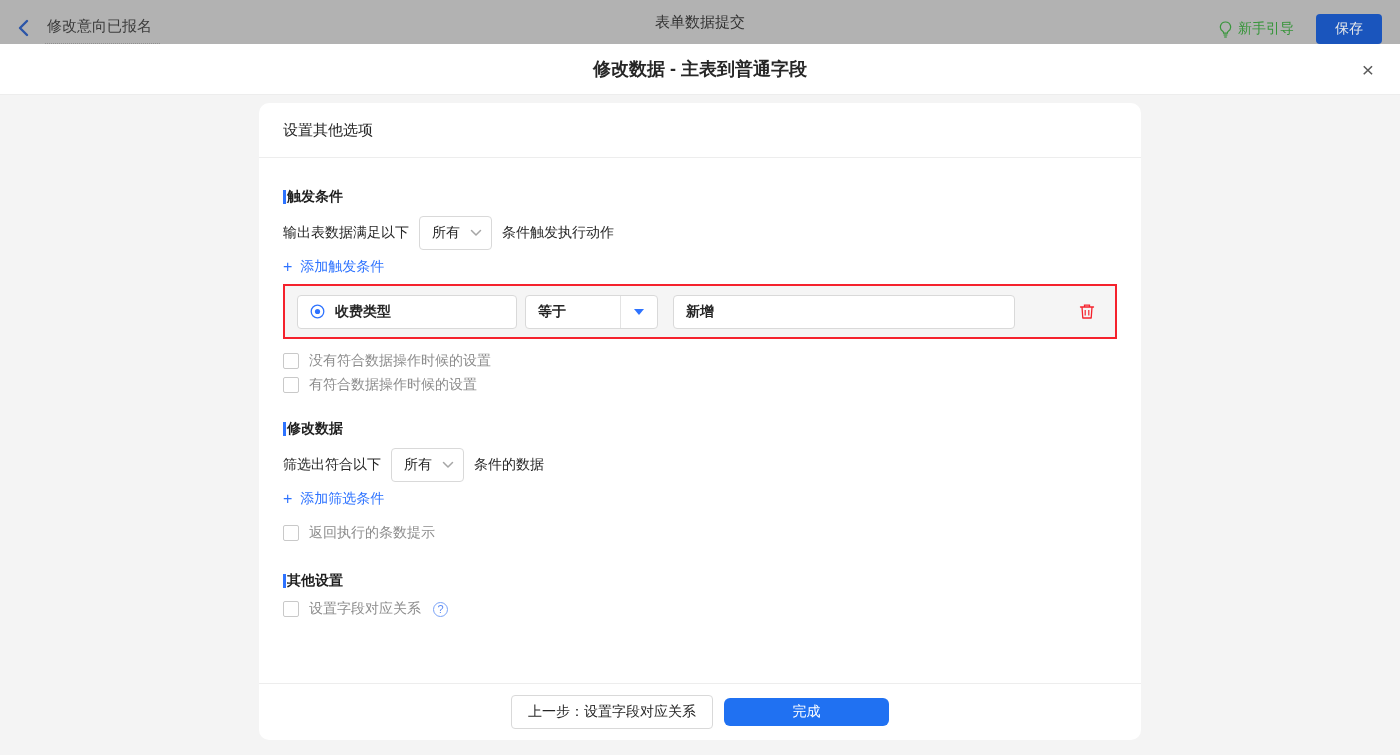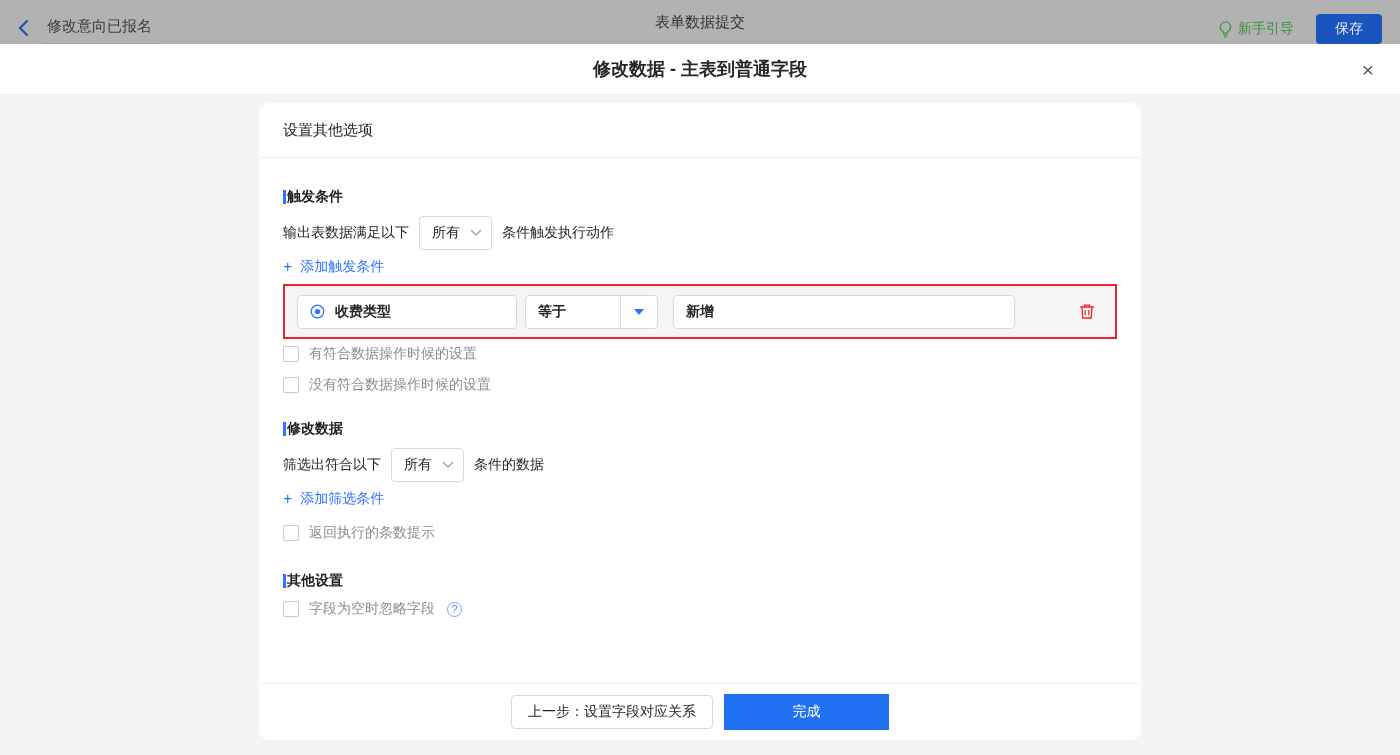--- a/index.html
+++ b/index.html
@@ -75,21 +75,21 @@
   .mt-other { margin-top:30px; }
 
   .help-icon { width:15px; height:15px; border-radius:50%; border:1px solid #7aa3f7;
     color:#5b8af5; font-size:11px; display:inline-flex; align-items:center;
     justify-content:center; margin-left:2px; cursor:pointer; }
 
   .card-footer { height:57px; flex:none; border-top:1px solid #ededed; display:flex;
     align-items:center; justify-content:center; gap:11px; }
   .prev-btn { height:34px; padding:0 16px; background:#fff; border:1px solid #d9d9d9;
     border-radius:4px; font-size:14px; color:#262626; cursor:pointer; font-family:inherit; }
-  .done-btn { height:36px; width:165px; background:#2071f2; border:none; border-radius:0;
+  .done-btn { height:28px; width:165px; background:#2071f2; border:none; border-radius:6px;
     font-size:14px; color:#fff; cursor:pointer; font-family:inherit; }
 </style>
 </head>
 <body>
 
 <div class="topbar">
   <div class="back-group">
     <span class="back-chevron">
       <svg width="11" height="18" viewBox="0 0 11 18">
           <polyline points="9,2 2,9 9,16" fill="none" stroke="#2b55a8" stroke-width="2.4" stroke-linecap="round" stroke-linejoin="round"></polyline>
@@ -166,27 +166,27 @@
           <svg width="16" height="17" viewBox="0 0 16 17">
               <path d="M1.5 4h13" stroke="#f5222d" stroke-width="1.3" stroke-linecap="round"></path>
               <path d="M5.5 4V2.2h5V4" fill="none" stroke="#f5222d" stroke-width="1.3"></path>
               <path d="M3 4l.8 11h8.4L13 4" fill="none" stroke="#f5222d" stroke-width="1.3" stroke-linejoin="round"></path>
               <line x1="6.2" y1="7" x2="6.2" y2="12.5" stroke="#f5222d" stroke-width="1.2"></line>
               <line x1="9.8" y1="7" x2="9.8" y2="12.5" stroke="#f5222d" stroke-width="1.2"></line>
             </svg>
         </span>
       </div>
 
+      <div class="checkbox-row cb-2">
+        <span class="checkbox"></span>
+        <span>没有符合数据操作时候的设置</span>
+      </div>
       <div class="checkbox-row cb-1">
         <span class="checkbox"></span>
         <span>有符合数据操作时候的设置</span>
-      </div>
-      <div class="checkbox-row cb-2">
-        <span class="checkbox"></span>
-        <span>没有符合数据操作时候的设置</span>
       </div>
 
       <div class="section-title mt-filter">
         <span class="section-bar"></span>
         <span>修改数据</span>
       </div>
 
       <div class="inline-row">
         <span>筛选出符合以下</span>
         <span class="mode-select">
@@ -208,21 +208,21 @@
         <span>返回执行的条数提示</span>
       </div>
 
       <div class="section-title mt-other">
         <span class="section-bar"></span>
         <span>其他设置</span>
       </div>
 
       <div class="checkbox-row cb-ignore">
         <span class="checkbox"></span>
-        <span>字段为空时忽略字段</span>
+        <span>设置字段对应关系</span>
         <span class="help-icon">?</span>
       </div>
 
     </div>
 
     <div class="card-footer">
       <button class="prev-btn">上一步：设置字段对应关系</button>
       <button class="done-btn">完成</button>
     </div>
 

